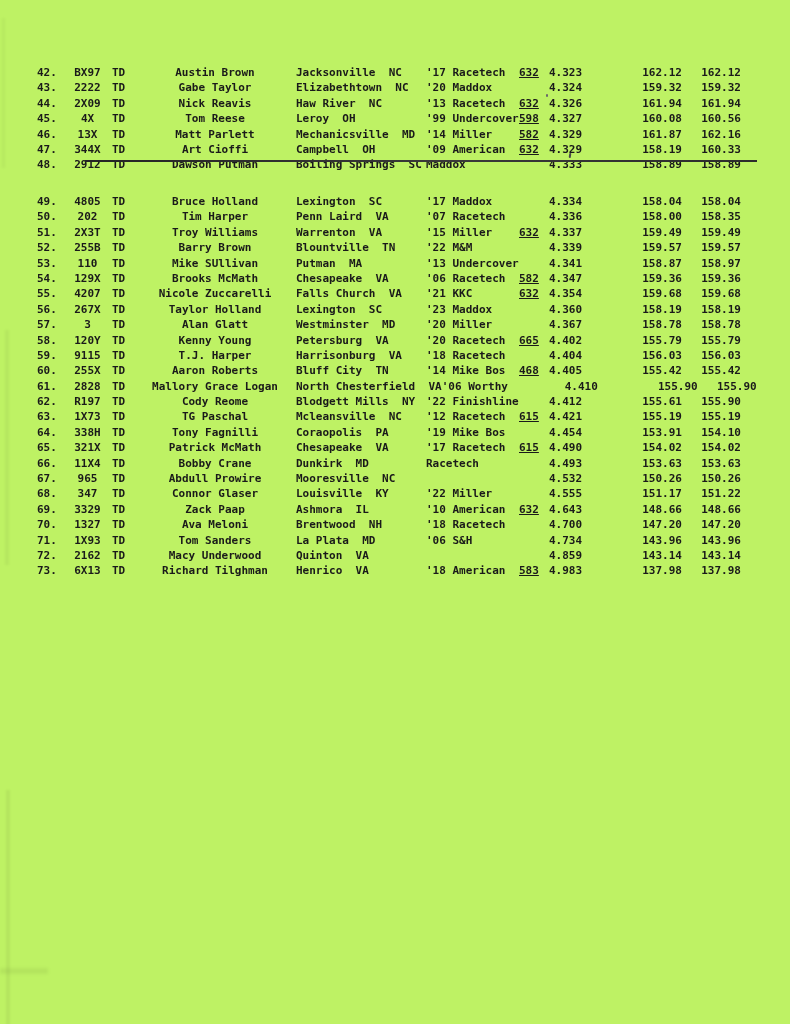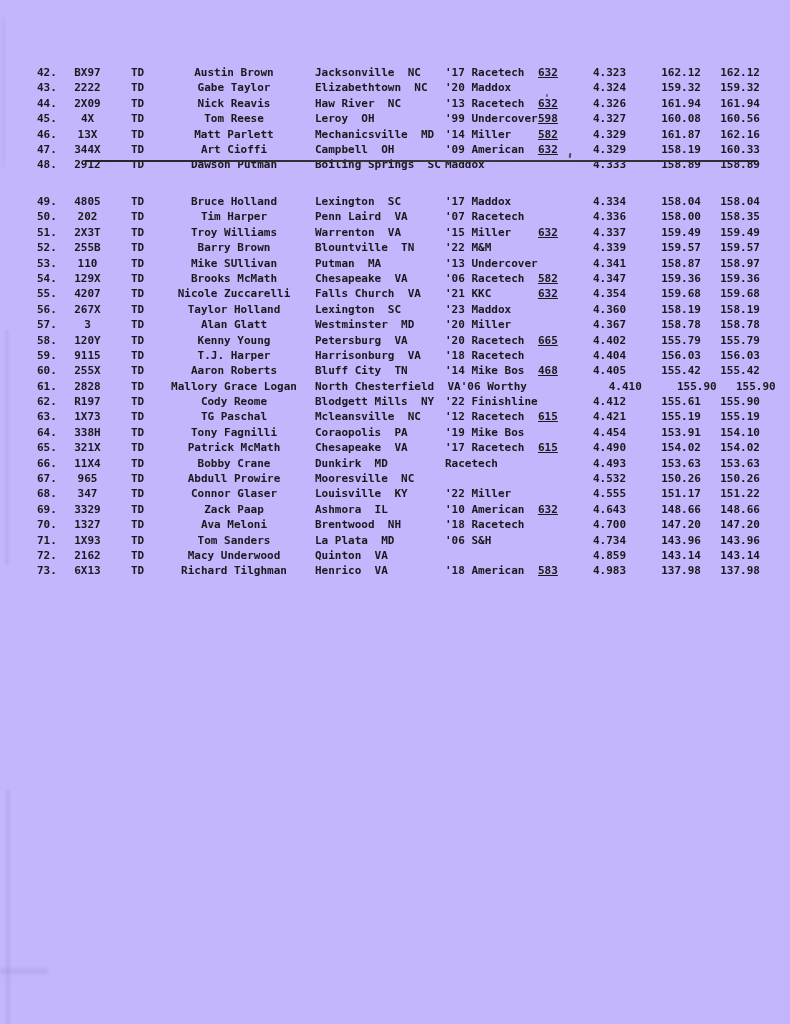--- a/index.html
+++ b/index.html
@@ -1,19 +1,19 @@
 <!DOCTYPE html>
 <html><head>
 <meta charset="utf-8">
 <style>
   html,body{margin:0;padding:0;background:#9a9a9a;}
   .page{
     position:relative;
     width:790px;height:1024px;
-    background:#c4b5fd;
+    background:#bef264;
     overflow:hidden;
     font-family:"DejaVu Sans Mono","Liberation Mono",monospace;
     font-size:11px;
     font-weight:600;
     color:#1a1a1a;
   }
   .block{
     position:absolute;
     left:37px;
     right:0;
@@ -23,26 +23,26 @@
   .row{
     display:flex;
     height:15.4px;
     line-height:15.4px;
     white-space:pre;
     align-items:baseline;
   }
   .cell{display:inline-block;overflow:visible;}
   .pos{width:26px;}
   .car{width:49px;text-align:center;}
-  .cls{width:22px;margin-left:19px;}
+  .cls{width:22px;}
   .name{width:162px;text-align:center;}
   .home{min-width:130px;white-space:pre;margin-top:28px;}
   .chassis{min-width:93px;white-space:pre;}
   .engine{width:30px;text-decoration:underline;}
-  .et{width:83px;text-align:center;}
+  .et{width:83px;text-align:left;}
   .sp-a{width:50px;text-align:right;}
   .sp-b{width:59px;text-align:right;}
   .separator{
     position:absolute;
     left:85px;top:160px;
     width:672px;height:2px;
     background:linear-gradient(to right,#242424,#3a3a3a 55%,#2c2c2c);
   }
   .speck1{
     position:absolute;left:569px;top:153px;

